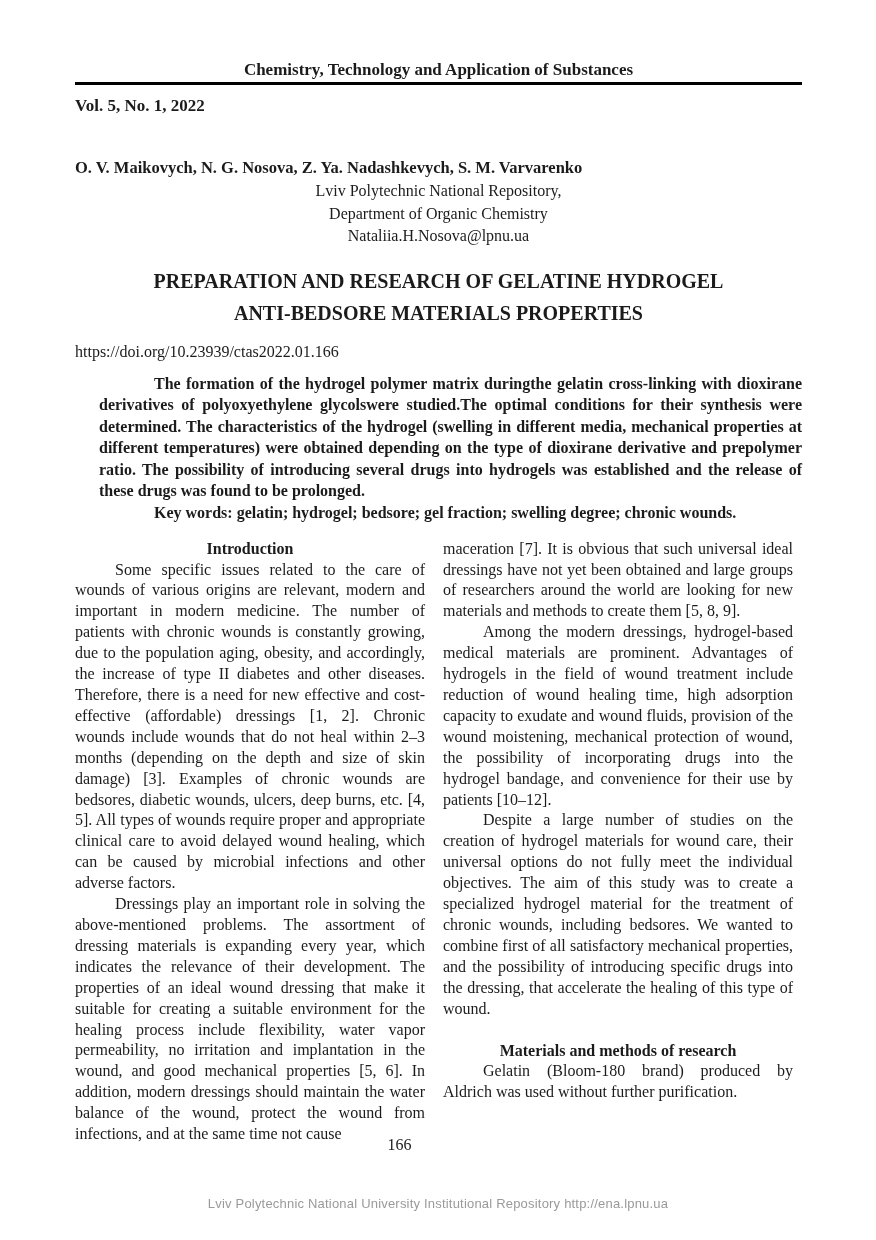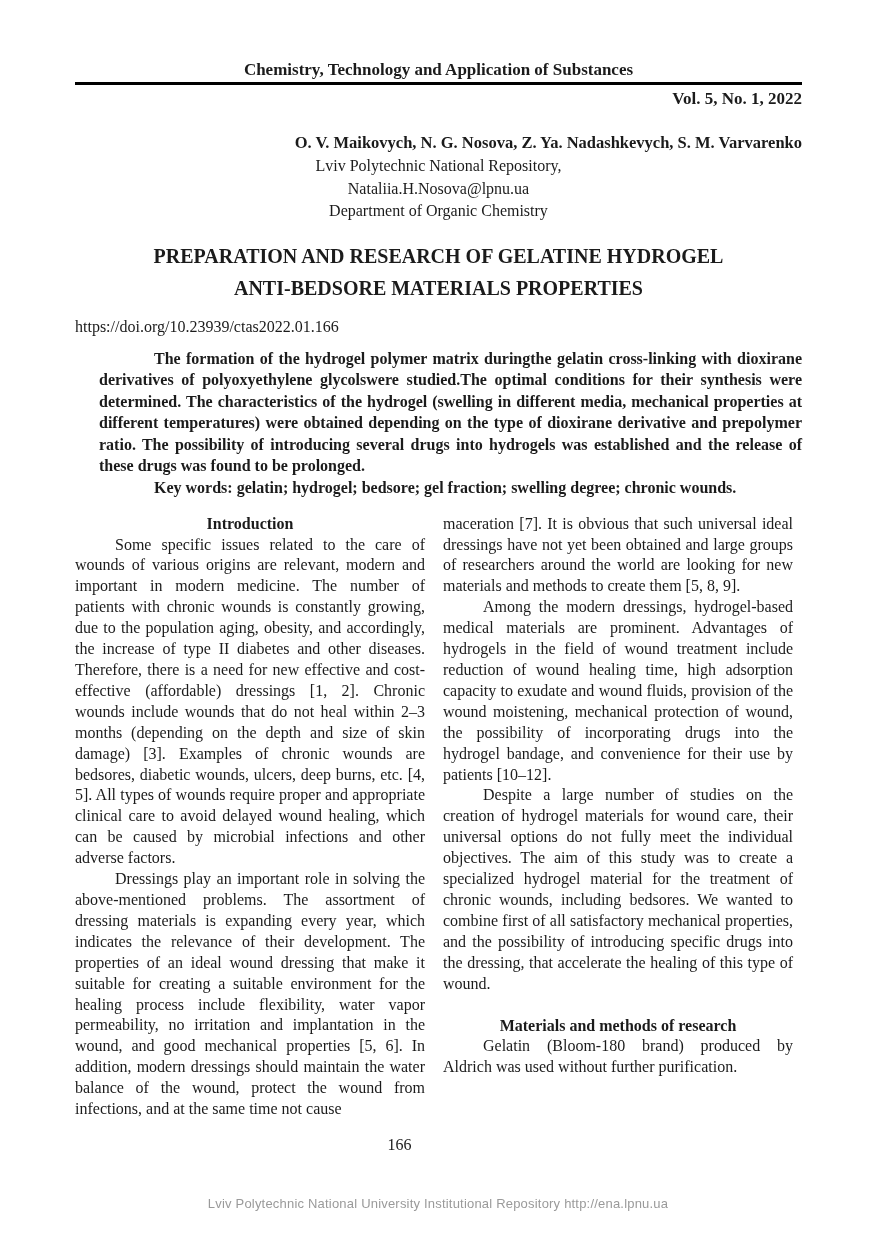--- a/index.html
+++ b/index.html
@@ -24,29 +24,28 @@
     text-align: center;
     font-weight: bold;
     font-size: 17px;
     line-height: 20px;
   }
   .header-rule {
     margin-top: 2px;
     border-bottom: 3px solid #000;
   }
   .vol-line {
-    margin-top: 3px;
+    margin-top: 10px;
     font-weight: bold;
     font-size: 17px;
     line-height: 21px;
-    text-align: right;
   }
   .authors {
-    margin-top: 23px;
-    text-align: right;
+    margin-top: 41px;
+    text-align: left;
     font-weight: bold;
     font-size: 16.5px;
     line-height: 21px;
   }
   .affil {
     text-align: center;
     font-size: 16px;
     line-height: 22.5px;
   }
   .affil.first { margin-top: 2px; }
@@ -121,22 +120,22 @@
 
 <div class="page">
   <div class="content">
 
     <div class="journal-title">Chemistry, Technology and Application of Substances</div>
     <div class="header-rule"></div>
     <div class="vol-line">Vol. 5, No. 1, 2022</div>
 
     <div class="authors">O. V. Maikovych, N. G. Nosova, Z. Ya. Nadashkevych, S. M. Varvarenko</div>
     <div class="affil first">Lviv Polytechnic National Repository,</div>
+    <div class="affil">Department of Organic Chemistry</div>
     <div class="affil">Nataliia.H.Nosova@lpnu.ua</div>
-    <div class="affil">Department of Organic Chemistry</div>
 
     <h1 class="article-title"><span>PREPARATION AND RESEARCH OF GELATINE HYDROGEL</span><br><span>ANTI-BEDSORE MATERIALS PROPERTIES</span></h1>
 
     <div class="doi">https://doi.org/10.23939/ctas2022.01.166</div>
 
     <p class="abstract">The formation of the hydrogel polymer matrix duringthe gelatin cross-linking with dioxirane derivatives of polyoxyethylene glycolswere studied.The optimal conditions for their synthesis were determined. The characteristics of the hydrogel (swelling in different media, mechanical properties at different temperatures) were obtained depending on the type of dioxirane derivative and prepolymer ratio. The possibility of introducing several drugs into hydrogels was established and the release of these drugs was found to be prolonged.</p>
     <p class="keywords">Key words: gelatin; hydrogel; bedsore; gel fraction; swelling degree; chronic wounds.</p>
 
     <div class="columns">
       <div class="col">

